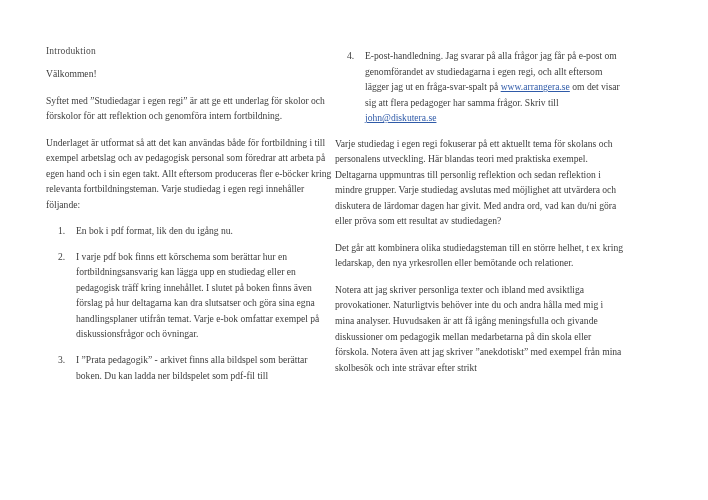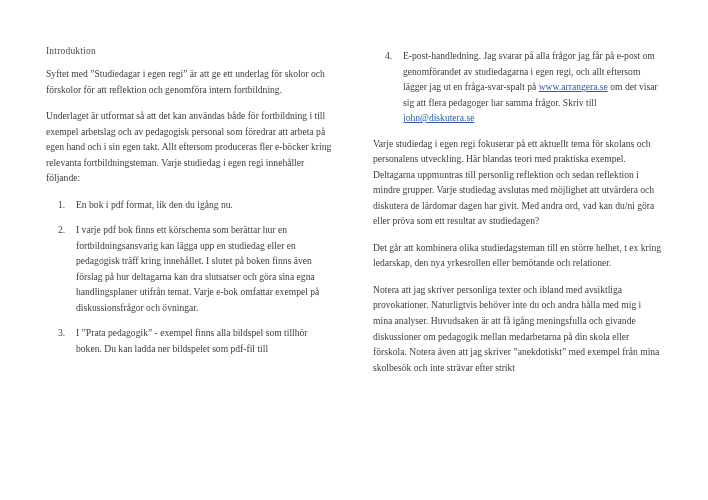--- a/index.html
+++ b/index.html
@@ -17,21 +17,20 @@
   .page {
     position: relative;
     width: 708px;
     height: 500px;
     box-sizing: border-box;
     padding: 46px 46px 30px 46px;
   }
   .columns {
     display: flex;
     flex-direction: row;
-    gap: 38px;
     height: 100%;
   }
   .col {
     width: 289px;
     flex: 0 0 289px;
   }
   .eyebrow {
     font-size: 9.5px;
     letter-spacing: 0.2px;
     color: #4a4a4a;
@@ -86,35 +85,36 @@
   }
 </style>
 </head>
 <body>
 
 <div class="page">
   <div class="columns">
 
     <div class="col">
       <p class="eyebrow">Introduktion</p>
+      <p class="para">Välkommen!</p>
       <p class="para">Syftet med ”Studiedagar i egen regi” är att ge ett underlag för skolor och förskolor för att reflektion och genomföra intern fortbildning.</p>
       <p class="para">Underlaget är utformat så att det kan användas både för fortbildning i till exempel arbetslag och av pedagogisk personal som föredrar att arbeta på egen hand och i sin egen takt. Allt eftersom produceras fler e-böcker kring relevanta fortbildningsteman. Varje studiedag i egen regi innehåller följande:</p>
 
       <ol class="list">
         <li class="list-item">
           <span class="list-num">1.</span>
           <span class="list-body">En bok i pdf format, lik den du igång nu.</span>
         </li>
         <li class="list-item">
           <span class="list-num">2.</span>
           <span class="list-body">I varje pdf bok finns ett körschema som berättar hur en fortbildningsansvarig kan lägga upp en studiedag eller en pedagogisk träff kring innehållet. I slutet på boken finns även förslag på hur deltagarna kan dra slutsatser och göra sina egna handlingsplaner utifrån temat. Varje e-bok omfattar exempel på diskussionsfrågor och övningar.</span>
         </li>
         <li class="list-item">
           <span class="list-num">3.</span>
-          <span class="list-body">I ”Prata pedagogik” - exempel finns alla bildspel som tillhör boken. Du kan ladda ner bildspelet som pdf-fil till</span>
+          <span class="list-body">I ”Prata pedagogik” - arkivet finns alla bildspel som berättar boken. Du kan ladda ner bildspelet som pdf-fil till</span>
         </li>
       </ol>
     </div>
 
     <div class="col">
       <div class="spacer-top"></div>
 
       <ol class="list">
         <li class="list-item">
           <span class="list-num">4.</span>

